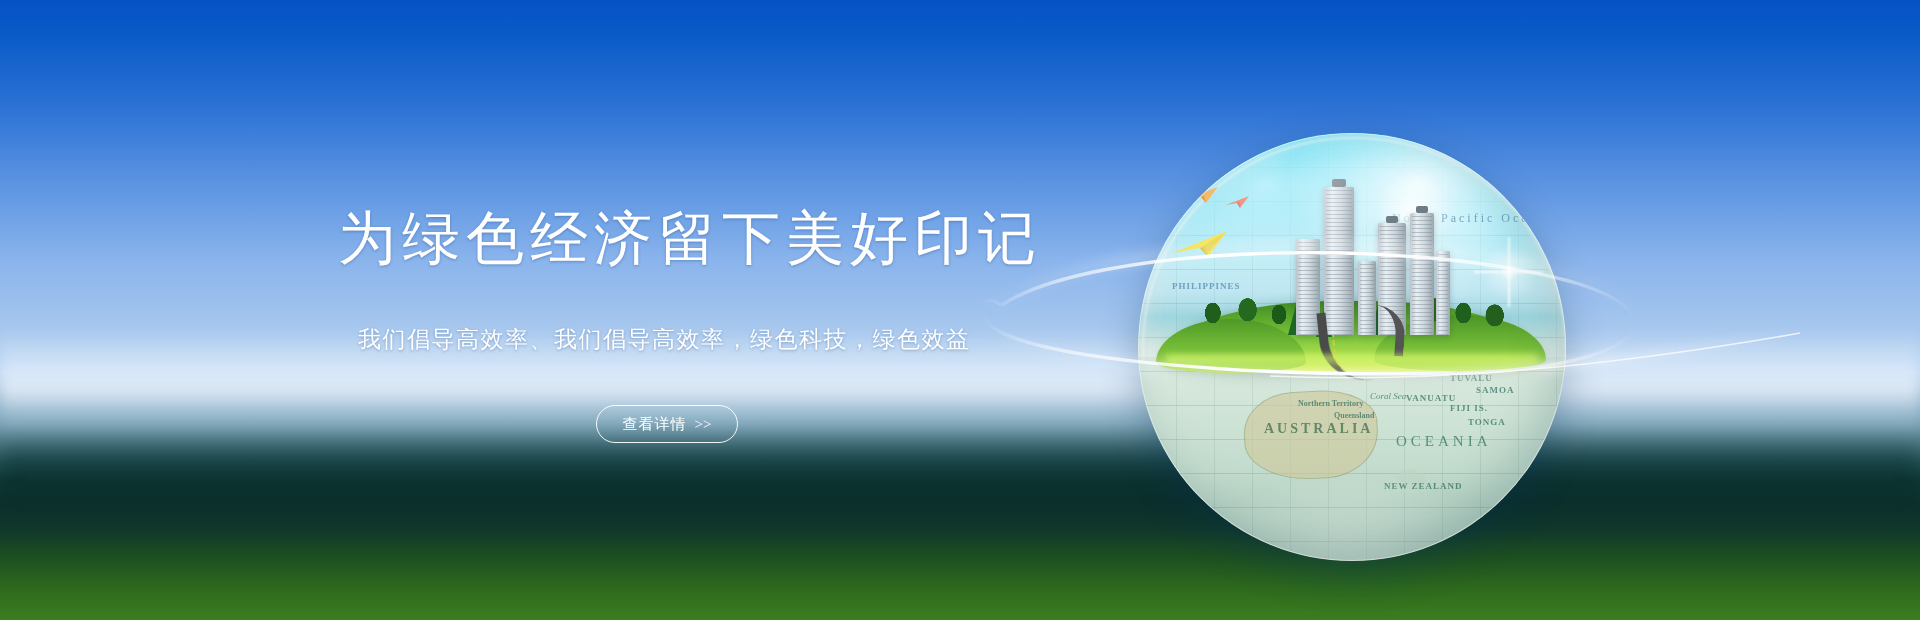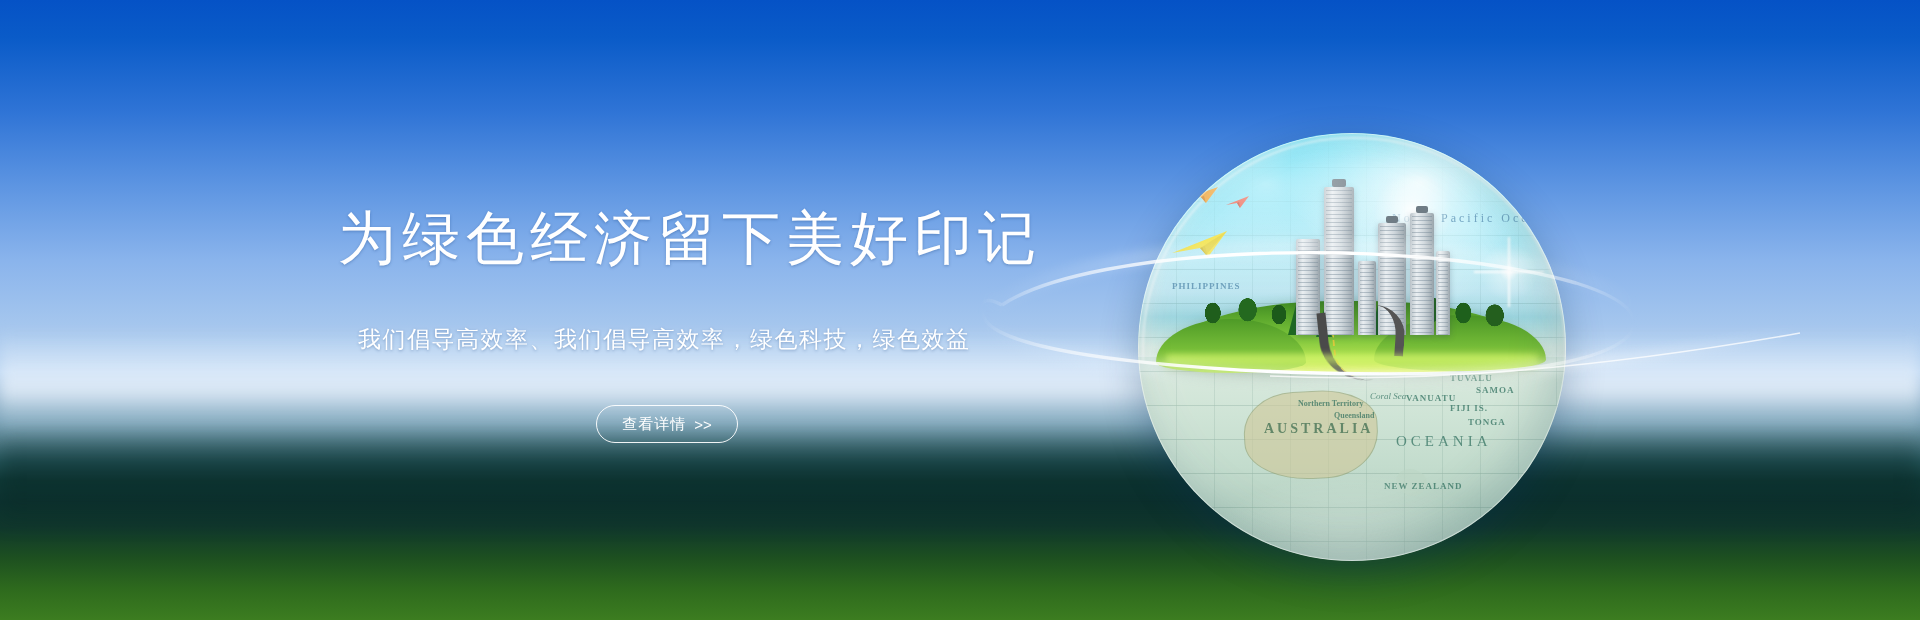--- a/index.html
+++ b/index.html
@@ -63,21 +63,21 @@
     text-shadow:0 1px 3px rgba(20,60,120,0.35);
   }
   .cta{
     position:absolute;left:596px;top:405px;
     width:142px;height:38px;box-sizing:border-box;
     border:1px solid rgba(255,255,255,0.92);
     border-radius:19px;background:transparent;
     color:#ffffff;font-size:15px;letter-spacing:1px;
     display:flex;align-items:center;justify-content:center;
     cursor:pointer;white-space:nowrap;
-    font-family:Liberation Sans, sans-serif;
+    font-family:Liberation Serif, serif;
   }
   .cta .arrows{margin-left:8px;font-size:15px;letter-spacing:0;}
 
   
   .globe-wrap{position:absolute;left:1138px;top:133px;width:428px;height:428px;}
   .globe{
     position:absolute;inset:0;border-radius:50%;overflow:hidden;
     background:
       radial-gradient(circle at 62% 16%, rgba(255,255,255,0.95) 0%, rgba(255,255,255,0) 26%),
       linear-gradient(to bottom,

